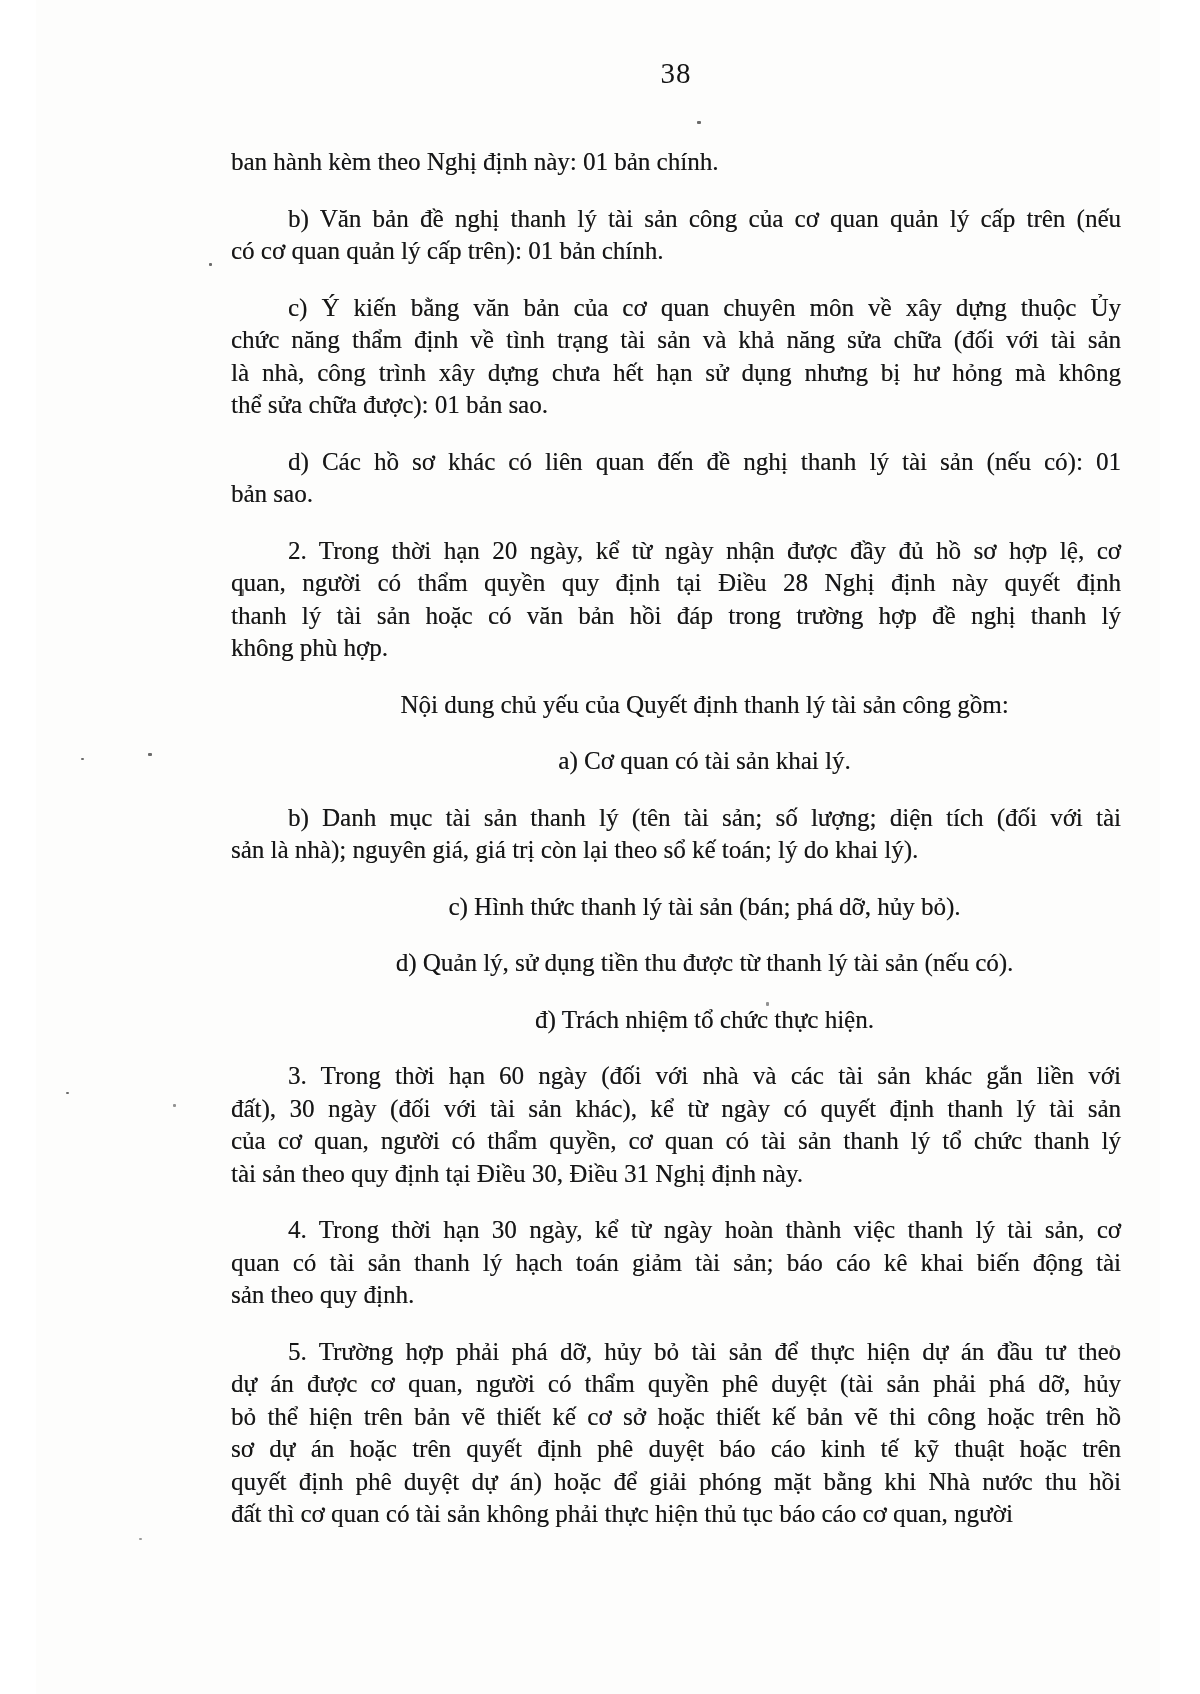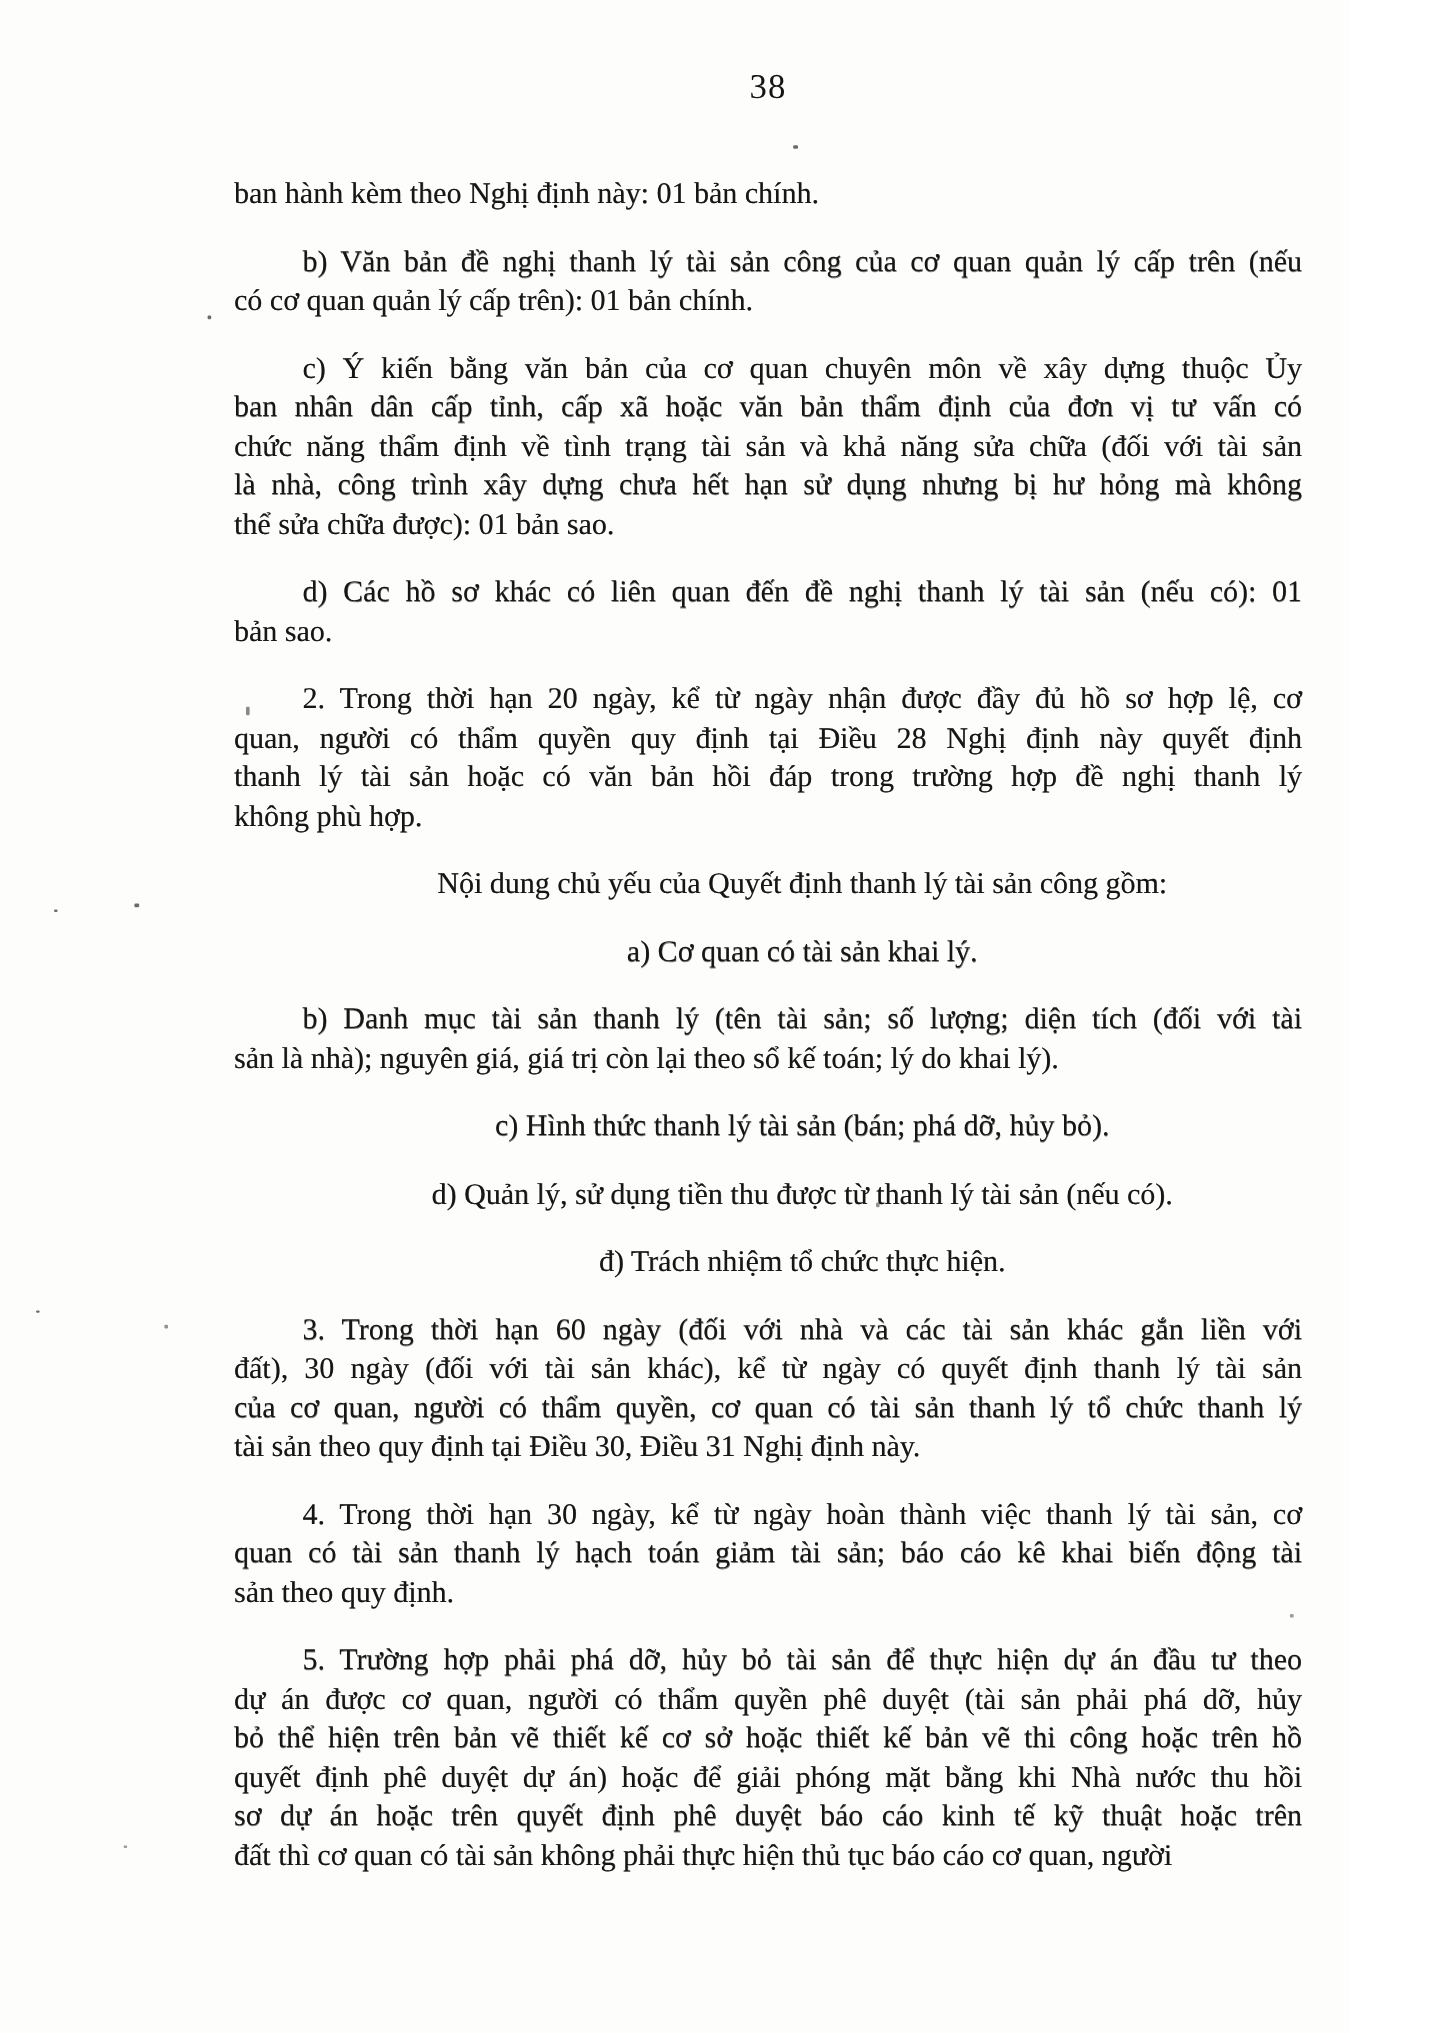--- a/index.html
+++ b/index.html
@@ -8,20 +8,21 @@
     background: #ffffff;
   }
   .page {
     position: relative;
     width: 1124px;
     height: 1694px;
     background: #fdfdfc;
     overflow: hidden;
     font-family: "Liberation Serif", "DejaVu Serif", serif;
     color: #161616;
+    margin-left: 36px;
   }
   
   .page-number {
     position: absolute;
     top: 57px;
     left: 195px;
     width: 890px;
     text-align: center;
     font-size: 29px;
     line-height: 33px;
@@ -75,21 +76,20 @@
   <div class="doc-body">
       <div class="para">
         <div class="line">ban hành kèm theo Nghị định này: 01 bản chính.</div>
       </div>
       <div class="para">
         <div class="line jl ind">b) Văn bản đề nghị thanh lý tài sản công của cơ quan quản lý cấp trên (nếu</div>
         <div class="line">có cơ quan quản lý cấp trên): 01 bản chính.</div>
       </div>
       <div class="para">
         <div class="line jl ind">c) Ý kiến bằng văn bản của cơ quan chuyên môn về xây dựng thuộc Ủy</div>
-        <div class="line jl">ban nhân dân cấp tỉnh, cấp xã hoặc văn bản thẩm định của đơn vị tư vấn có</div>
         <div class="line jl">chức năng thẩm định về tình trạng tài sản và khả năng sửa chữa (đối với tài sản</div>
         <div class="line jl">là nhà, công trình xây dựng chưa hết hạn sử dụng nhưng bị hư hỏng mà không</div>
         <div class="line">thể sửa chữa được): 01 bản sao.</div>
       </div>
       <div class="para">
         <div class="line jl ind">d) Các hồ sơ khác có liên quan đến đề nghị thanh lý tài sản (nếu có): 01</div>
         <div class="line">bản sao.</div>
       </div>
       <div class="para">
         <div class="line jl ind">2. Trong thời hạn 20 ngày, kể từ ngày nhận được đầy đủ hồ sơ hợp lệ, cơ</div>
@@ -124,22 +124,22 @@
       </div>
       <div class="para">
         <div class="line jl ind">4. Trong thời hạn 30 ngày, kể từ ngày hoàn thành việc thanh lý tài sản, cơ</div>
         <div class="line jl">quan có tài sản thanh lý hạch toán giảm tài sản; báo cáo kê khai biến động tài</div>
         <div class="line">sản theo quy định.</div>
       </div>
       <div class="para">
         <div class="line jl ind">5. Trường hợp phải phá dỡ, hủy bỏ tài sản để thực hiện dự án đầu tư theo</div>
         <div class="line jl">dự án được cơ quan, người có thẩm quyền phê duyệt (tài sản phải phá dỡ, hủy</div>
         <div class="line jl">bỏ thể hiện trên bản vẽ thiết kế cơ sở hoặc thiết kế bản vẽ thi công hoặc trên hồ</div>
+        <div class="line jl">sơ dự án hoặc trên quyết định phê duyệt báo cáo kinh tế kỹ thuật hoặc trên</div>
         <div class="line jl">quyết định phê duyệt dự án) hoặc để giải phóng mặt bằng khi Nhà nước thu hồi</div>
-        <div class="line jl">sơ dự án hoặc trên quyết định phê duyệt báo cáo kinh tế kỹ thuật hoặc trên</div>
         <div class="line">đất thì cơ quan có tài sản không phải thực hiện thủ tục báo cáo cơ quan, người</div>
       </div>
     </div>
 
   <div class="speck" style="left:1149px; top:63px;  width:9px; height:3px;"></div>
   <div class="speck" style="left:1145px; top:137px; width:10px; height:3px;"></div>
   <div class="speck" style="left:661px;  top:121px; width:4px; height:3px;"></div>
   <div class="speck" style="left:173px;  top:263px; width:3px; height:3px;"></div>
   <div class="speck" style="left:205px;  top:589px; width:3px; height:7px; opacity:0.6;"></div>
   <div class="speck" style="left:112px;  top:753px; width:4px; height:3px;"></div>

